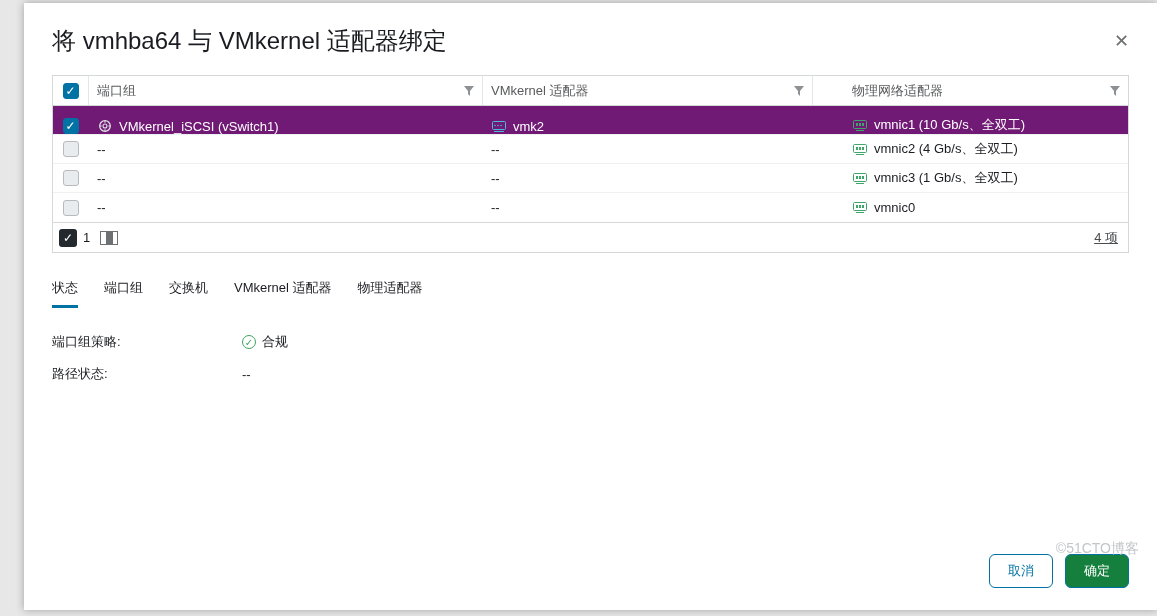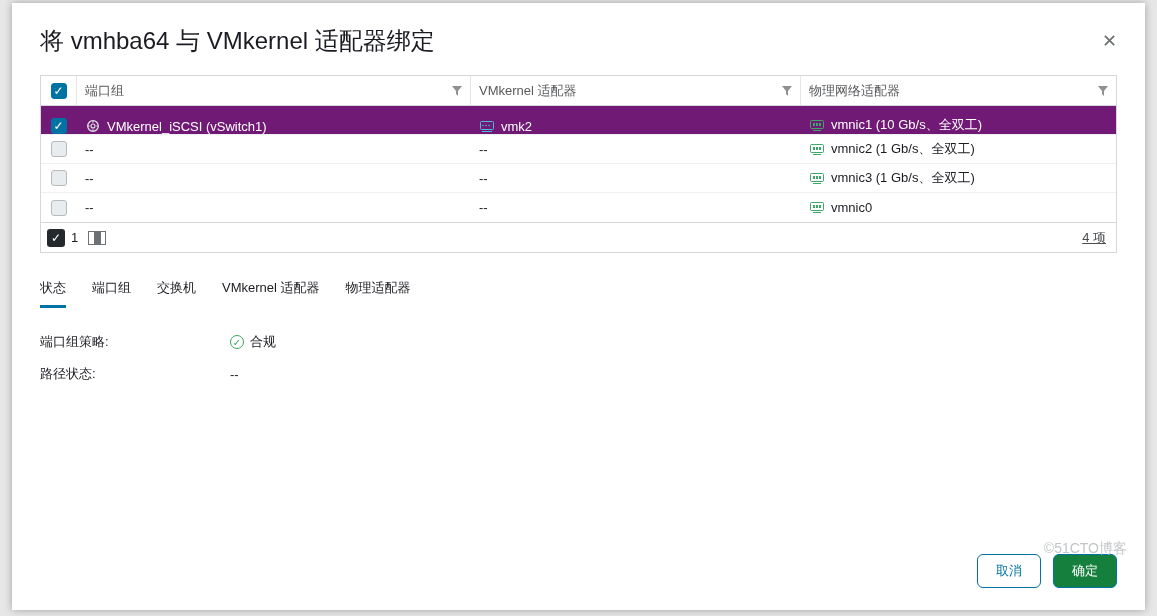--- a/index.html
+++ b/index.html
@@ -6,21 +6,21 @@
   html, body {
     margin: 0; padding: 0;
     width: 1157px; height: 616px;
     font-family: "Microsoft YaHei", "PingFang SC", Arial, sans-serif;
     font-size: 13px;
     color: #1b1c21;
     background: #e7e7e8;
   }
   .modal {
     position: absolute;
-    left: 12px; top: 3px;
+    left: 24px; top: 3px;
     width: 1133px; height: 607px;
     background: #fff;
     box-shadow: 0 0 8px rgba(0,0,0,.3);
     display: flex; flex-direction: column;
   }
   .modal-header {
     padding: 22px 28px 18px 28px;
     display: flex; align-items: center; justify-content: space-between;
   }
   .modal-title {
@@ -45,21 +45,21 @@
     background: #fff;
     border-bottom: 1px solid #d5d8d9;
     height: 30px;
   }
   .cell {
     display: flex; align-items: center;
     padding: 0 8px;
     border-right: 1px solid #e4e6e7;
     min-width: 0;
   }
-  .cell:last-child { border-right: none; }
+  .cell:last-child { border-right: none; margin-left: 31px; }
   .col-check { width: 36px; justify-content: center; padding: 0; }
   .col-pg { width: 394px; }
   .col-vmk { width: 330px; }
   .col-phys { flex: 1; }
   .grid-head .cell { color: #595a5c; font-weight: normal; }
   .filter-icon {
     margin-left: auto;
     color: #8e9194;
   }
   .filter-icon svg { display: block; }
@@ -286,21 +286,21 @@
         <div class="cell col-phys">
           <span class="icon-sm icon-nic">
             <svg width="14" height="11" viewBox="0 0 14 11">
                 <rect x="0.5" y="0.5" width="13" height="8" rx="1" fill="none" stroke="currentColor"></rect>
                 <path d="M3 10.5h8" stroke="currentColor"></path>
                 <rect x="3" y="3" width="2" height="3" fill="currentColor"></rect>
                 <rect x="6" y="3" width="2" height="3" fill="currentColor"></rect>
                 <rect x="9" y="3" width="2" height="3" fill="currentColor"></rect>
               </svg>
           </span>
-          <span>vmnic2 (1 Gb/s、全双工)</span>
+          <span>vmnic2 (4 Gb/s、全双工)</span>
         </div>
       </div>
 
       <div class="grid-row">
         <div class="cell col-check">
             <span class="checkbox"></span>
           </div>
         <div class="cell col-pg">
             <span>--</span>
           </div>

